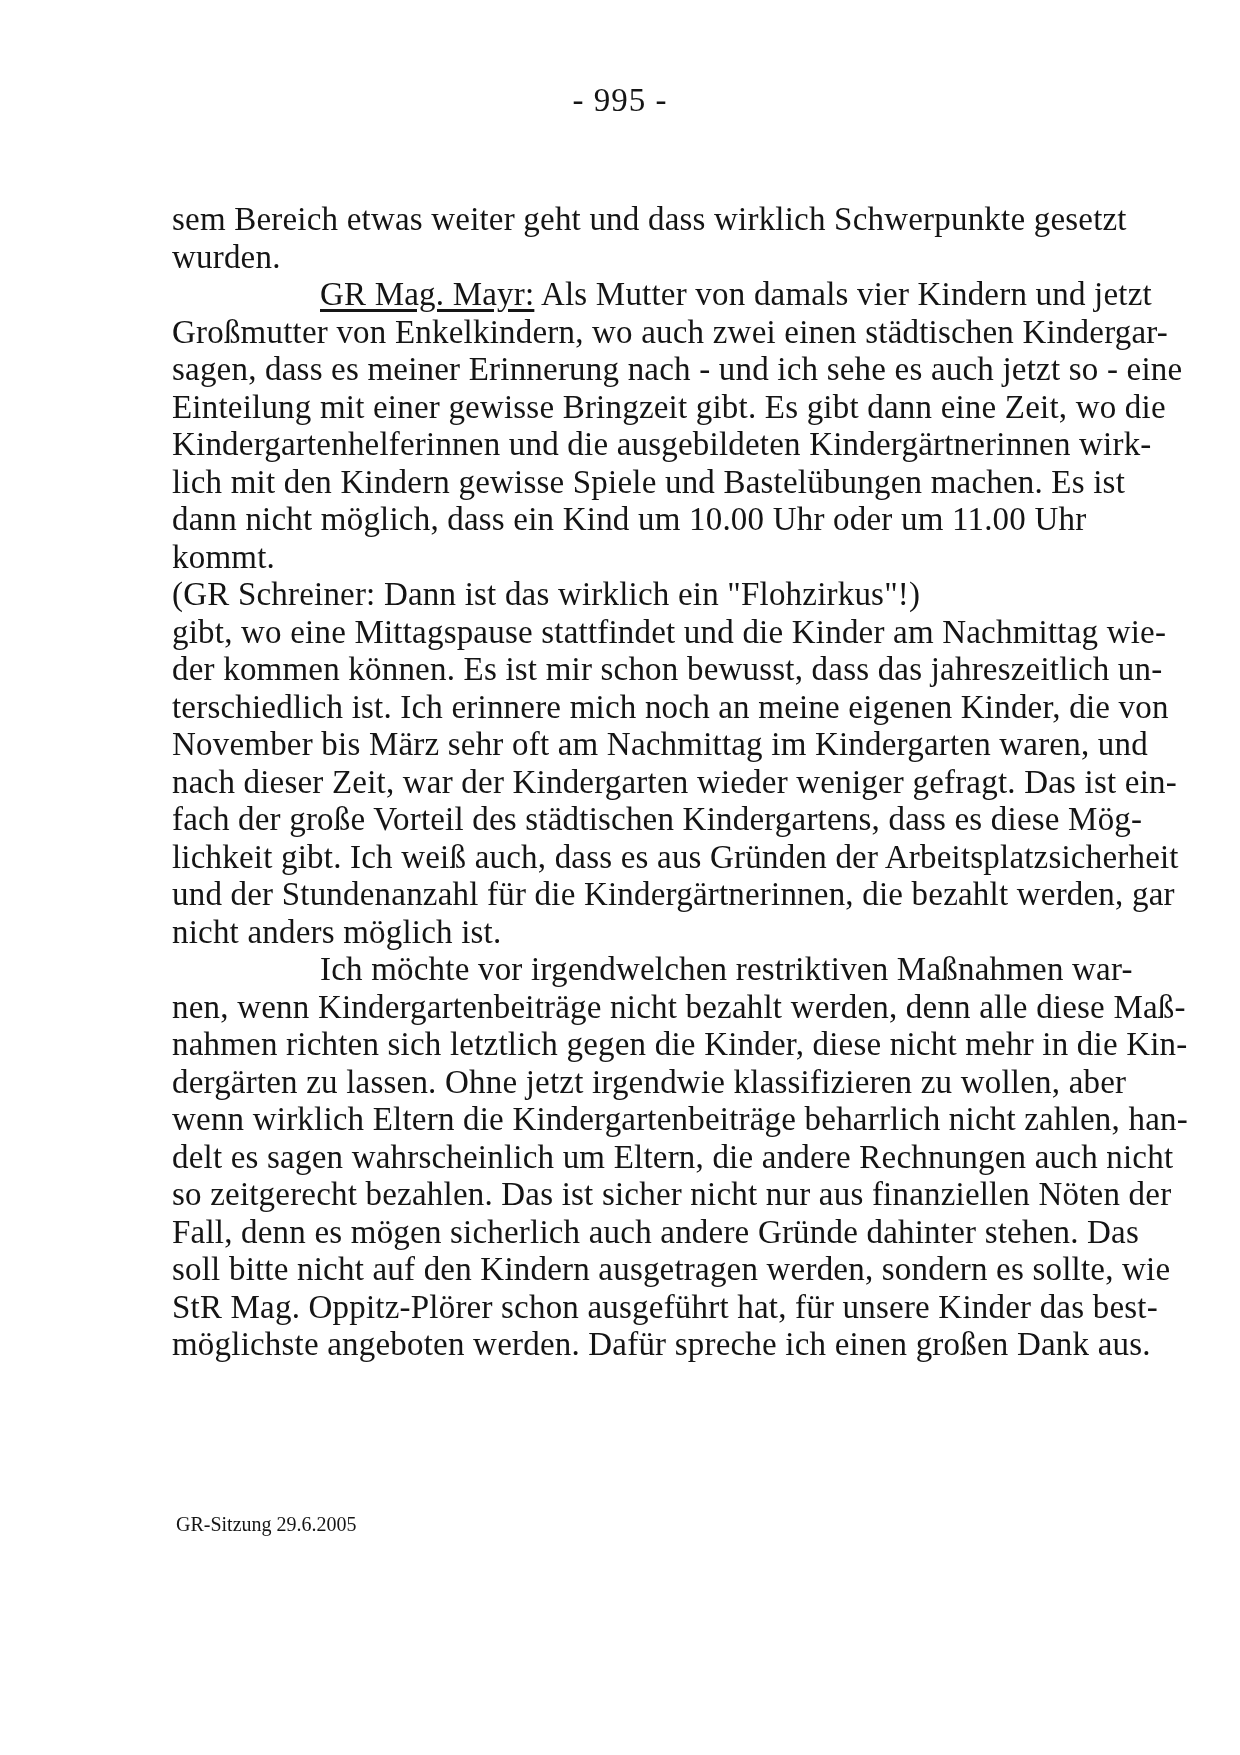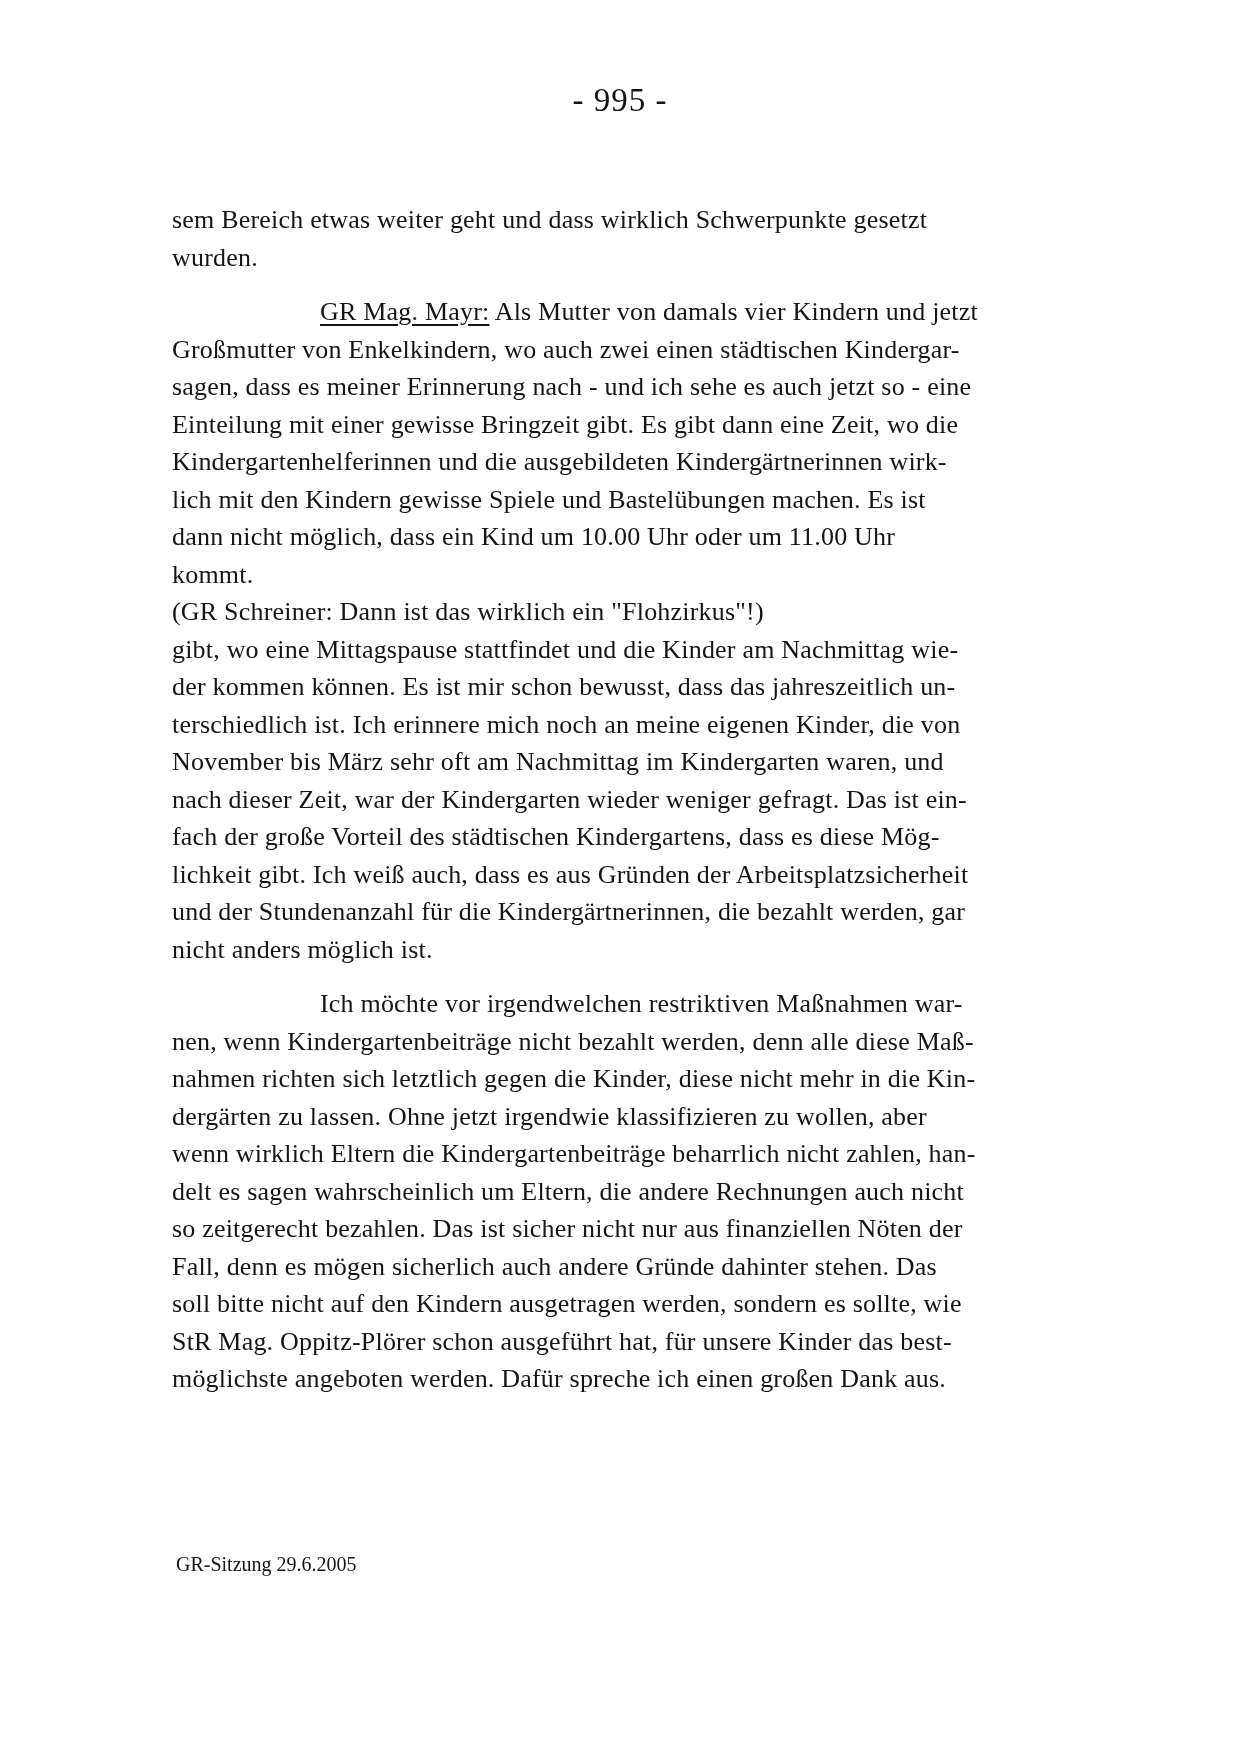--- a/index.html
+++ b/index.html
@@ -22,39 +22,38 @@
     width: 100%;
     text-align: center;
     font-size: 33px;
     letter-spacing: 1px;
   }
   .body-text {
     position: absolute;
     left: 172px;
     top: 201px;
     width: 1000px;
-    font-size: 26px;
+    font-size: 33px;
     line-height: 37.5px;
     letter-spacing: 0.2px;
   }
   .line {
     white-space: pre;
   }
   .line.indent {
     text-indent: 148px;
-    margin-top: 17px;
   }
   .u {
     text-decoration: underline;
     text-underline-offset: 4px;
   }
   .footer {
     position: absolute;
     left: 176px;
-    top: 1553px;
+    top: 1513px;
     font-size: 20px;
   }
 </style>
 </head>
 <body>
 
 <div class="page-number">- 995 -</div>
 
 <div class="body-text">
     <div class="line"><span>sem Bereich etwas weiter geht und dass wirklich Schwerpunkte gesetzt</span></div>

